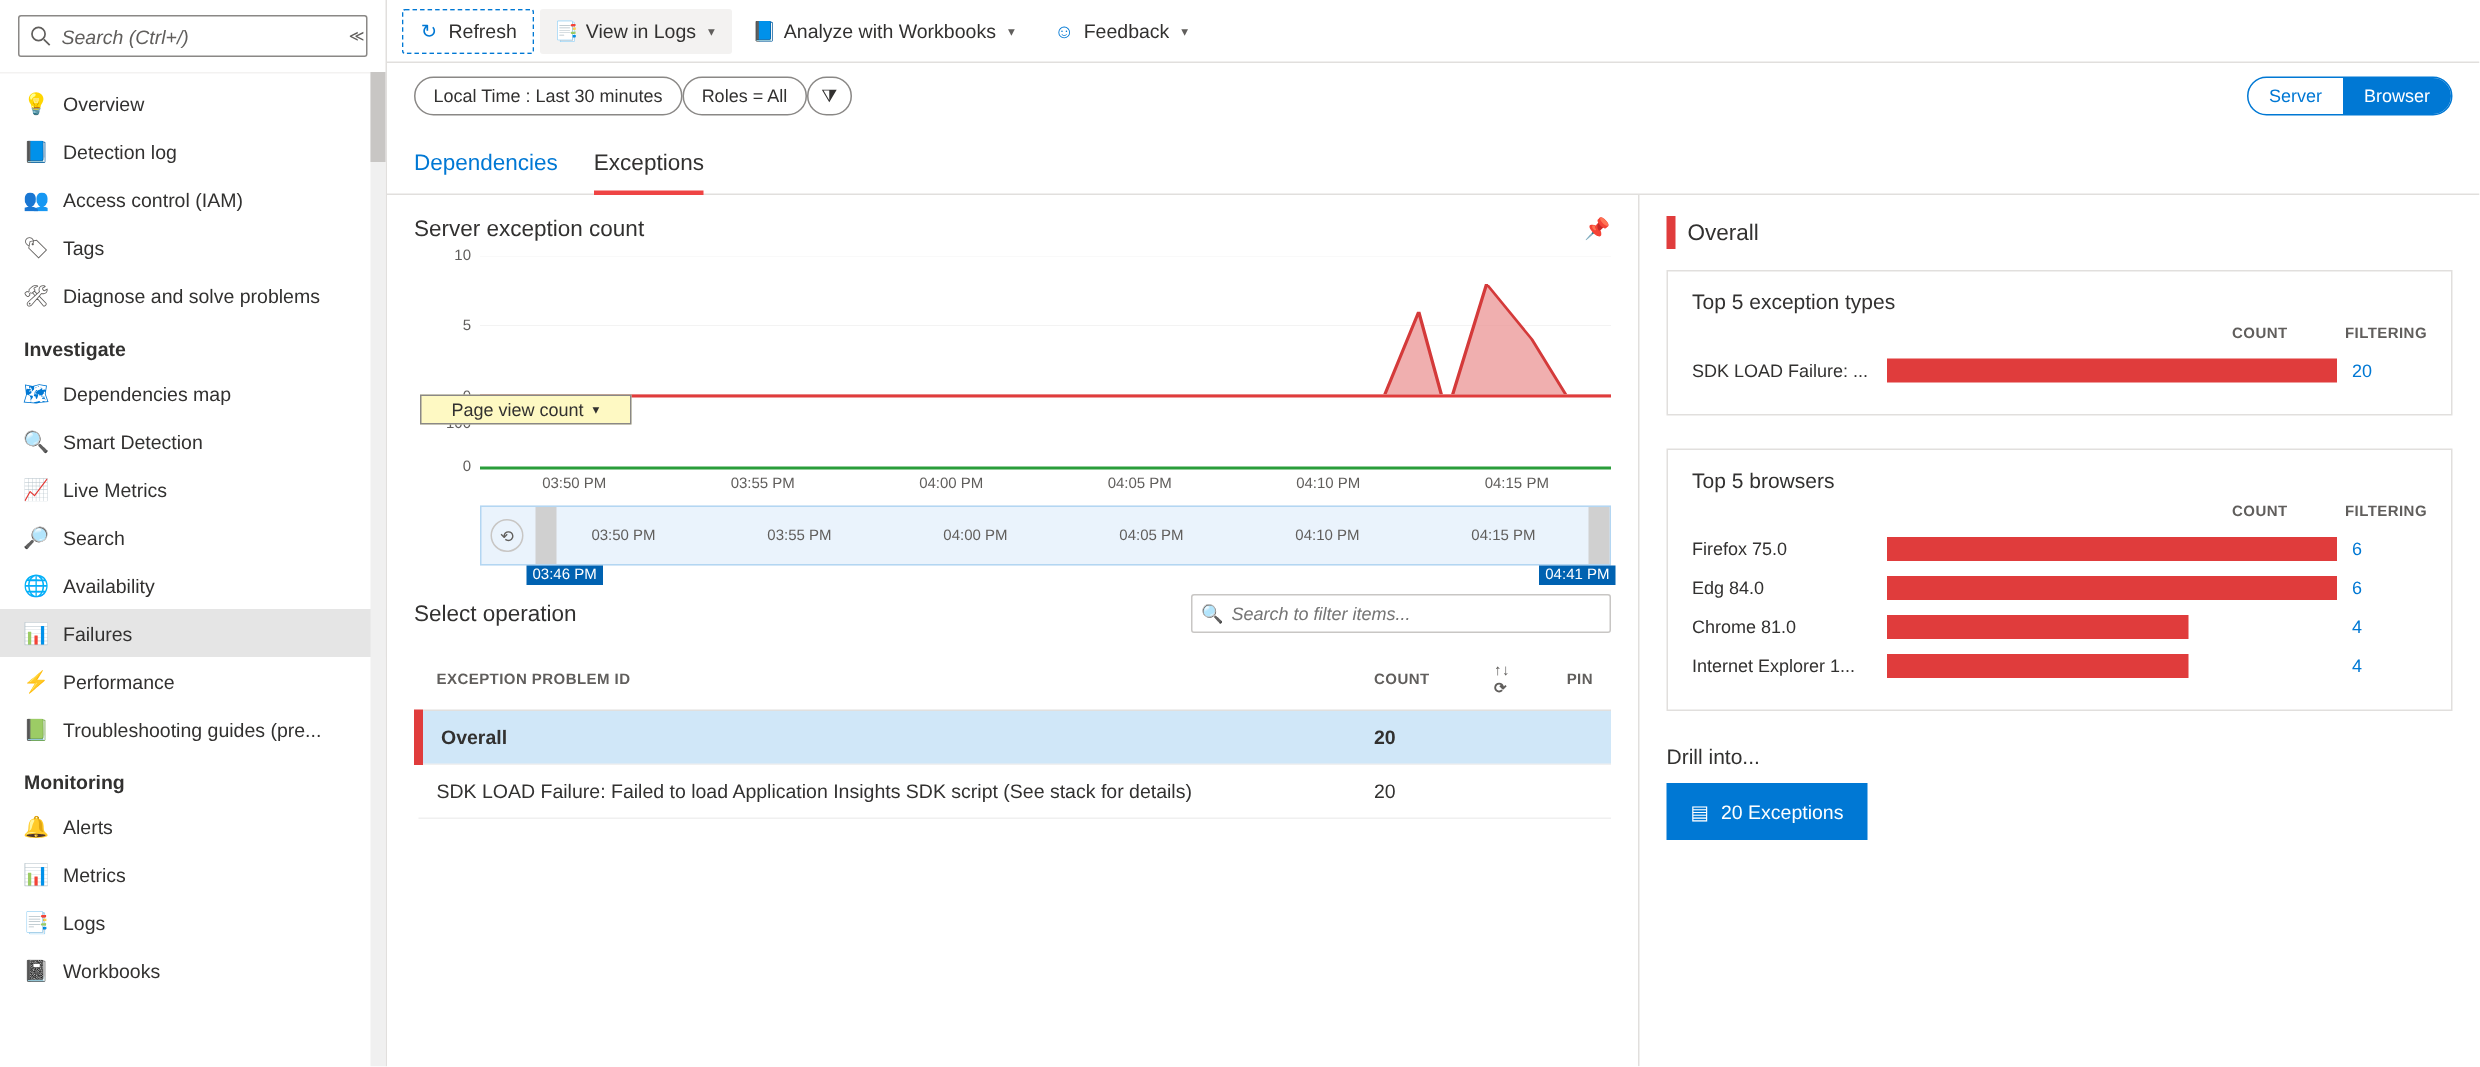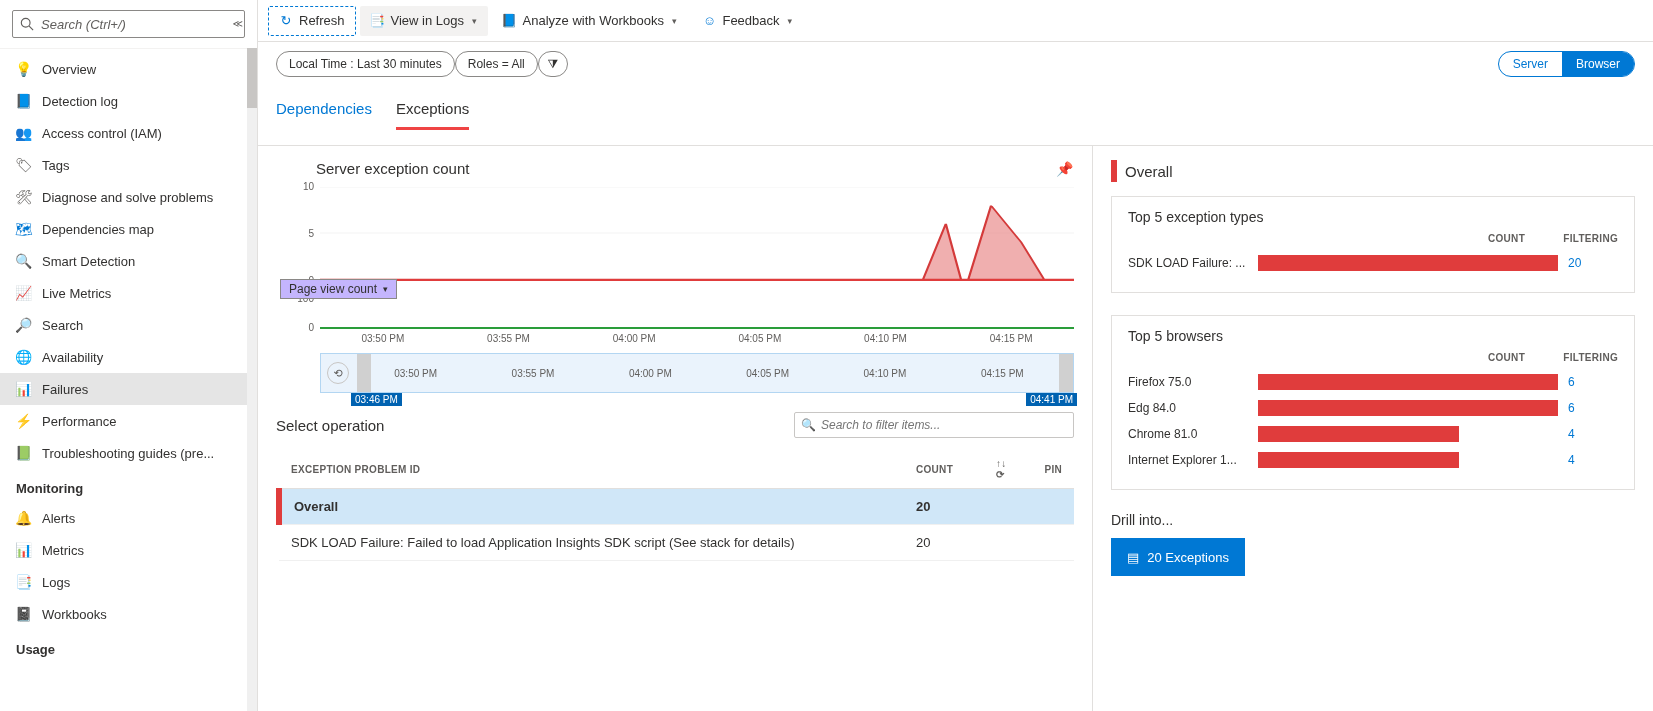--- a/index.html
+++ b/index.html
@@ -25,38 +25,38 @@
 .tb-ico { width: 14px; height: 14px; display:inline-flex; align-items:center; justify-content:center; }
 .tb-chev { font-size: 9px; color: #605e5c; margin-left: 2px; }
 
 .filterbar { height: 44px; display: flex; align-items: center; padding: 0 18px; }
 .pill { height: 26px; border: 1px solid #8a8886; border-radius: 13px; padding: 0 12px; display: inline-flex; align-items: center; font-size: 12px; cursor: pointer; }
 .funnel-pill { width: 30px; justify-content: center; }
 .toggle-wrap { margin-left: auto; display: flex; border: 1px solid #0078d4; border-radius: 13px; height: 26px; overflow: hidden; }
 .toggle-opt { padding: 0 14px; display: flex; align-items: center; font-size: 12px; cursor: pointer; color: #0078d4; }
 .toggle-opt.sel { background: #0078d4; color: #fff; }
 
-.tabs { display: flex; padding: 8px 18px 16px; gap: 24px; border-bottom: 1px solid #e1dfdd; }
+.tabs { display: flex; padding: 8px 18px 0; gap: 24px; border-bottom: 1px solid #e1dfdd; }
 .tab { padding: 6px 0 10px; cursor: pointer; font-size: 15px; }
 .tab.active { font-weight: 400; border-bottom: 3px solid #ef4444; margin-bottom: -1px; }
 .tab.link { color: #0078d4; }
 
 .content { flex: 1; display: flex; overflow: hidden; }
 .left-col { flex: 1; padding: 14px 18px; overflow-y: auto; border-right: 1px solid #e1dfdd; }
 .right-col { width: 560px; padding: 14px 18px; overflow-y: auto; }
 
-.chart-title-row { display: flex; align-items: flex-end; margin-left: 40px; }
+.chart-title-row { display: flex; align-items: flex-start; }
 .chart-title { font-size: 15px; }
 .pin-ico { margin-left: auto; color: #605e5c; cursor: pointer; font-size: 14px; }
 
 .chart-box { margin-top: 10px; }
 .chart-canvas { position: relative; height: 94px; border-bottom: 2px solid #e03c3c; margin-left: 44px; }
 .area-svg { position: absolute; left: 0; top: 0; width: 100%; height: 100%; }
 
-.pvc-pill { display:inline-flex; align-items:center; border:1px solid #8a8886; background:#c4b5fd; padding:2px 8px; font-size:12px; gap:6px; cursor:pointer; margin-left:4px; margin-top:-2px; position:relative; z-index:3;text-align:right;}
+.pvc-pill { display:inline-flex; align-items:center; border:1px solid #8a8886; background:#fef9c3; padding:2px 20px; font-size:12px; gap:6px; cursor:pointer; margin-left:4px; margin-top:-2px; position:relative; z-index:3;text-align:right;}
 .sub-chart { margin-left: 44px; }
 .sub-yrow { height: 30px; border-bottom: 2px solid #2a9d3a; position: relative; }
 .sub-ylbl { position:absolute; left:-44px; width:44px; text-align:right; font-size:10px; color:#605e5c; padding-right:6px; }
 .sub-yrow .sub-ylbl.top { top:-6px; }
 .sub-yrow .sub-ylbl.bot { bottom:-6px; }
 
 .time-axis { display:flex; margin-left:44px; height:20px; }
 .time-tick { flex:1; text-align:center; font-size:10px; color:#605e5c; padding-top:4px;}
 .scrub-bar { margin-left:44px; margin-top:4px; position:relative; height:40px; border:1px solid #b3d6f2; background:#eaf3fc; }
 .scrub-inner { position:absolute; left:36px; right:12px; top:0; bottom:0; display:flex; }
@@ -131,20 +131,21 @@
         <span>Access control (IAM)</span>
       </div>
       <div class="nav-item">
         <span class="nav-ico" style="color:#605e5c">🏷</span>
         <span>Tags</span>
       </div>
       <div class="nav-item">
         <span class="nav-ico" style="color:#605e5c">🛠</span>
         <span>Diagnose and solve problems</span>
       </div>
+      <div class="nav-group-header">Investigate</div>
       <div class="nav-item">
         <span class="nav-ico" style="color:#0078d4">🗺</span>
         <span>Dependencies map</span>
       </div>
       <div class="nav-item">
         <span class="nav-ico" style="color:#0078d4">🔍</span>
         <span>Smart Detection</span>
       </div>
       <div class="nav-item">
         <span class="nav-ico" style="color:#0078d4">📈</span>
@@ -180,21 +181,20 @@
         <span>Metrics</span>
       </div>
       <div class="nav-item">
         <span class="nav-ico" style="color:#0078d4">📑</span>
         <span>Logs</span>
       </div>
       <div class="nav-item">
         <span class="nav-ico" style="color:#ca5010">📓</span>
         <span>Workbooks</span>
       </div>
-      <div class="nav-group-header">Usage</div>
     </div>
 </div>
 
 <div class="main">
   <div class="toolbar">
     <div class="tb-btn focused">
       <span class="tb-ico" style="color:#0078d4">↻</span>
       <span>Refresh</span>
     </div>
     <div class="tb-btn" style="background:#f3f2f1">

